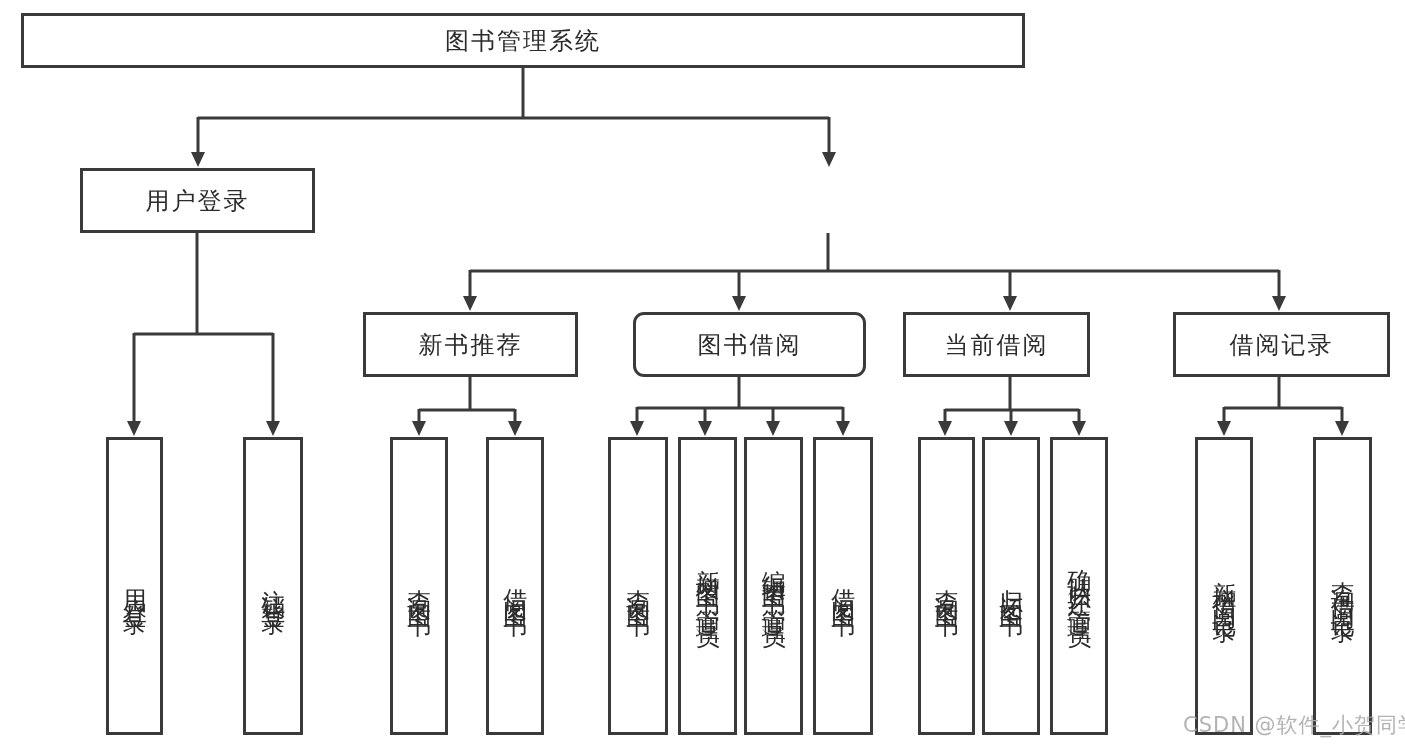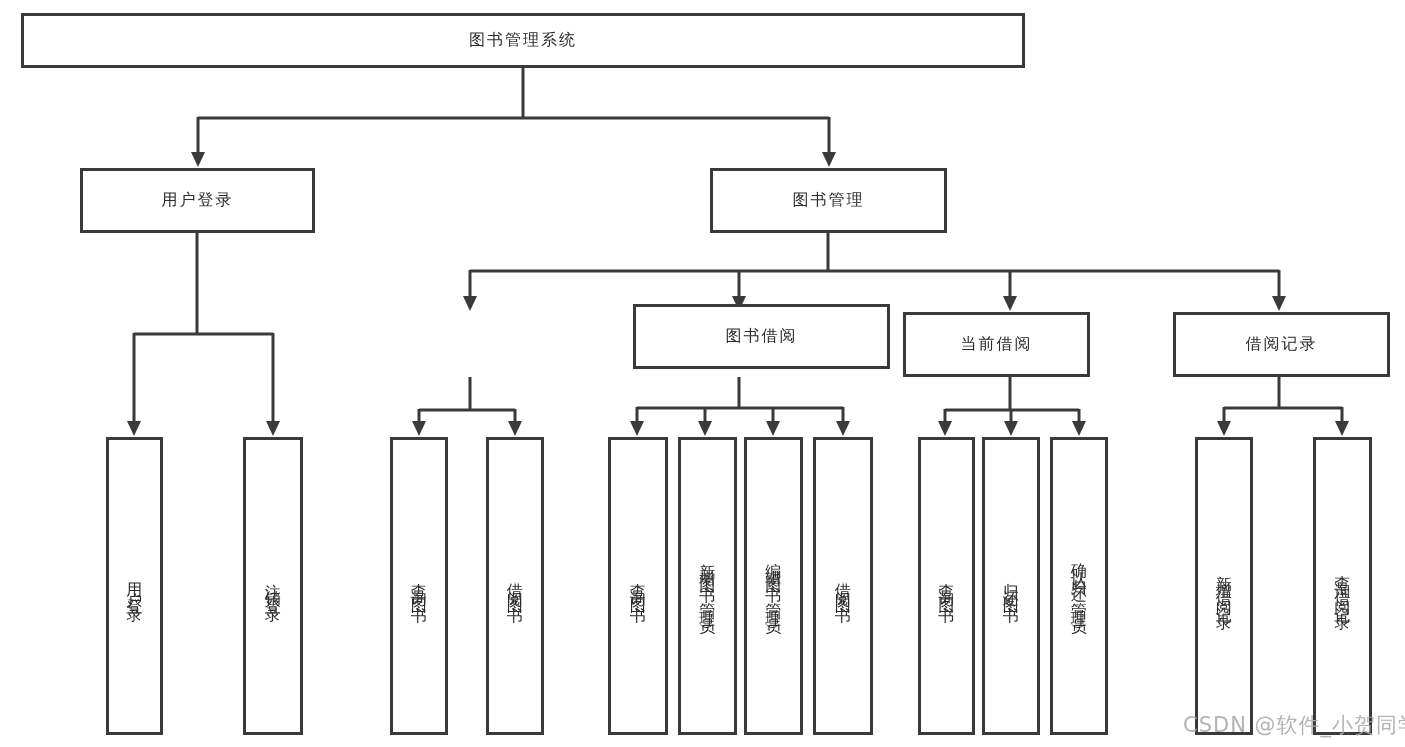--- a/index.html
+++ b/index.html
@@ -19,21 +19,21 @@
   }
   .box {
     position: absolute;
     box-sizing: border-box;
     background: #ffffff;
     border: 3px solid #3a3a3a;
     color: #2b2b2b;
     display: flex;
     align-items: center;
     justify-content: center;
-    font-size: 16px;
+    font-size: 24px;
     letter-spacing: 2px;
     white-space: nowrap;
   }
   .box.h { }
   .box.v {
     writing-mode: vertical-rl;
     letter-spacing: 8px;
     line-height: 1.1;
   }
   .leaf { top: 437px; height: 298px; }
@@ -82,23 +82,23 @@
                M1004 421 L1018 421 L1011 436 Z
                M1072 421 L1086 421 L1079 436 Z
                M1217 421 L1231 421 L1224 436 Z
                M1335 421 L1349 421 L1342 436 Z"></path>
     </g>
   </svg>
 
   <div class="box h" style="left:21px; top:13px; width:1004px; height:55px;">图书管理系统</div>
 
   <div class="box h" style="left:80px; top:168px; width:235px; height:65px;">用户登录</div>
-  <div class="box h" style="left:710px; top:168px; width:237px; height:65px;">图书管理</div>
 
-  <div class="box h" style="left:633px; top:304px; width:257px; height:65px;">图书借阅</div>
+  <div class="box h" style="left:363px; top:312px; width:215px; height:65px;">新书推荐</div>
+  <div class="box h" style="left:633px; top:312px; width:233px; height:65px;border-radius:11px;">图书借阅</div>
   <div class="box h" style="left:903px; top:312px; width:187px; height:65px;">当前借阅</div>
   <div class="box h" style="left:1173px; top:312px; width:217px; height:65px;">借阅记录</div>
 
   <div class="box v leaf" style="left:106px; width:57px;">用户登录</div>
   <div class="box v leaf" style="left:243px; width:60px;">注销登录</div>
 
   <div class="box v leaf" style="left:390px; width:58px;">查询图书</div>
   <div class="box v leaf" style="left:486px; width:58px;">借阅图书</div>
 
   <div class="box v leaf" style="left:608px; width:60px;">查询图书</div>

